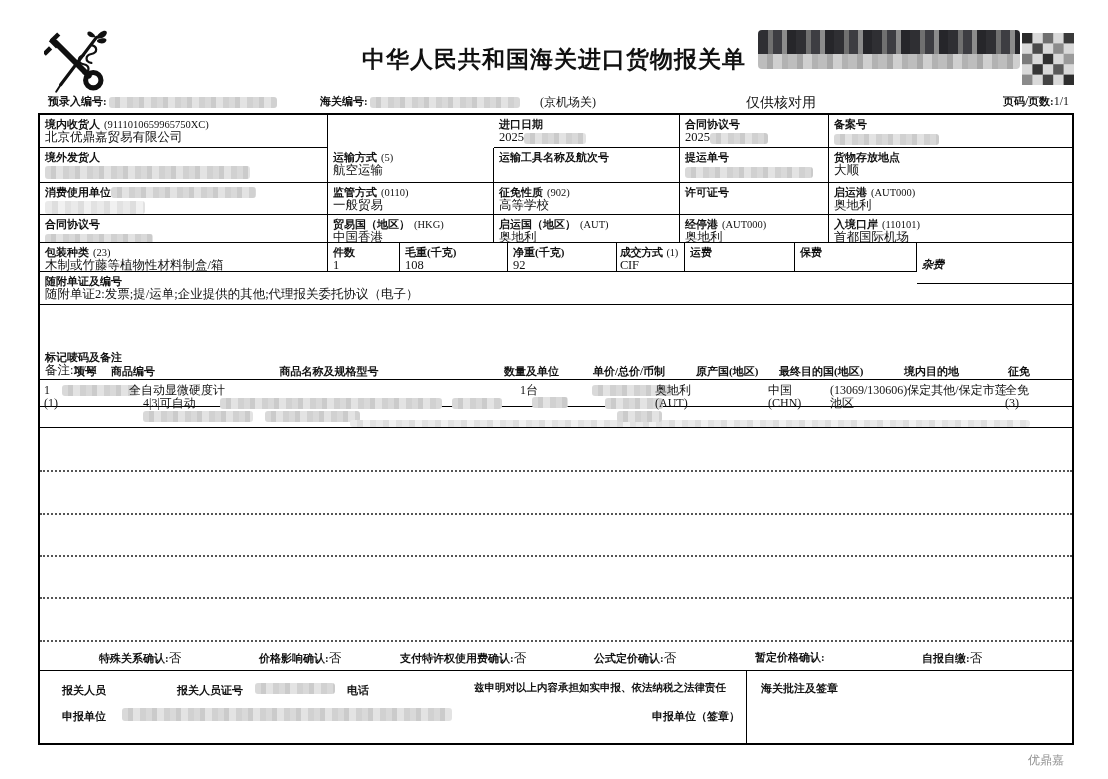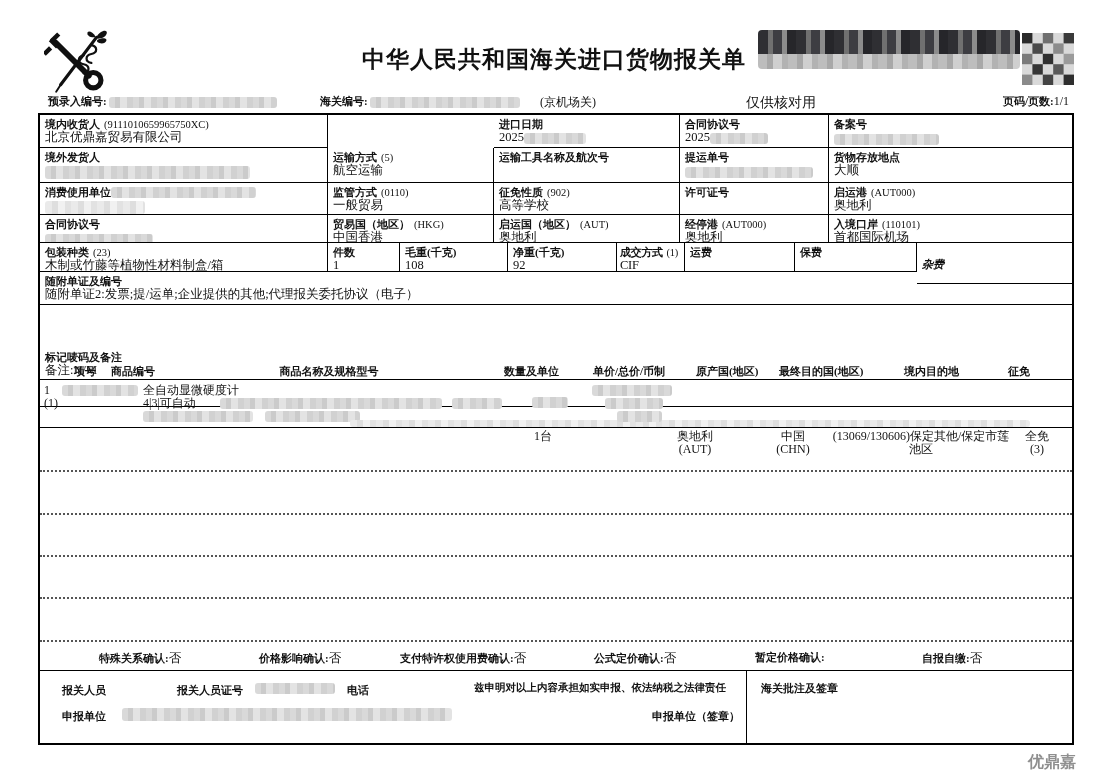--- a/index.html
+++ b/index.html
@@ -13,27 +13,27 @@
   .form{position:absolute;left:38px;top:113px;width:1032px;height:628px;border:2px solid #000;box-sizing:content-box;}
   .cell{position:absolute;box-sizing:border-box;border-right:1px solid #000;border-bottom:1px solid #000;padding:1px 3px 0 5px;overflow:hidden;line-height:13px;}
   .cell.last{border-right:none;}
   .cell.wide{border-right:none;}
   .rd{display:inline-block;vertical-align:middle;border-radius:3px;height:11px;
       background:repeating-linear-gradient(90deg,#d9d9d9 0 6px,#cbcbcb 6px 11px,#e3e3e3 11px 18px,#d1d1d1 18px 24px);}
   .rd.abs{position:absolute;}
   .rd.lt{background:repeating-linear-gradient(90deg,#eaeaea 0 7px,#dedede 7px 13px,#f1f1f1 13px 20px,#e2e2e2 20px 26px);}
   .gh-label{position:absolute;top:1px;font-size:11px;font-weight:700;white-space:nowrap;line-height:13px;margin-left:24px;}
   .gtx{position:absolute;font-size:12px;line-height:13px;white-space:nowrap;}
-  .ra{text-align:center;margin-top:46px;}
+  .ra{text-align:left;}
   .dotline{position:absolute;left:0;width:100%;height:0;border-top:2px dotted #555;}
   .cfi{position:absolute;top:8px;font-size:11px;white-space:nowrap;}
   .strip-t{height:24px;background:repeating-linear-gradient(90deg,#2f2f33 0 10px,#707070 10px 15px,#3d3d42 15px 24px,#8c8c8c 24px 29px,#26262a 29px 38px);}
   .strip-b{height:15px;background:repeating-linear-gradient(90deg,#bdbdbd 0 9px,#a8a8a8 9px 15px,#cfcfcf 15px 24px,#b2b2b2 24px 30px);}
   .title{position:absolute;top:44px;left:0;width:1108px;text-align:center;font-size:23px;font-weight:700;letter-spacing:1px;}
-  .watermark{position:absolute;left:1028px;top:752px;font-size:16px;font-weight:700;color:#8f8f8f;font-family:"Liberation Sans","DejaVu Sans",sans-serif;}
+  .watermark{position:absolute;left:1028px;top:752px;font-size:12px;font-weight:400;color:#8f8f8f;font-family:"Liberation Sans","DejaVu Sans",sans-serif;}
   .topline{position:absolute;top:94px;font-size:11px;white-space:nowrap;}
 </style>
 </head>
 <body>
 
 <div id="page">
 
   <svg class="abs" style="left:44px;top:28px;" width="64" height="68" viewBox="0 0 100 105">
     <g stroke="#101010" fill="none" stroke-linecap="round">
       <path d="M82 14 L26 88" stroke-width="5"></path>
@@ -219,21 +219,21 @@
       <span class="gh-label" style="left:715px;">最终目的国(地区)</span>
       <span class="gh-label" style="left:840px;">境内目的地</span>
       <span class="gh-label" style="left:944px;">征免</span>
     </div>
 
     <div class="abs" style="left:0;top:264px;width:1032px;height:261px;">
       <div>
         <span class="gtx" style="left:4px;top:5px;">1</span>
         <span class="gtx" style="left:4px;top:18px;">(1)</span>
         <span class="rd abs" style="left:22px;top:6px;width:76px;"></span>
-        <span class="gtx" style="left:103px;top:5px;">全自动显微硬度计</span>
+        <span class="gtx" style="left:89px;top:5px;">全自动显微硬度计</span>
         <span class="gtx" style="left:103px;top:18px;">4|3|可自动</span>
         <span class="rd abs" style="left:180px;top:19px;width:222px;"></span>
         <span class="rd abs" style="left:412px;top:19px;width:50px;"></span>
         <span class="rd abs" style="left:103px;top:32px;width:110px;"></span>
         <span class="rd abs" style="left:225px;top:32px;width:95px;"></span>
         <span class="rd abs lt" style="left:310px;top:41px;width:680px;height:7px;"></span>
         <span class="gtx ra" style="left:480px;top:5px;width:46px;">1台</span>
         <span class="rd abs" style="left:492px;top:18px;width:36px;"></span>
         <span class="rd abs" style="left:552px;top:6px;width:80px;"></span>
         <span class="rd abs" style="left:565px;top:19px;width:58px;"></span>

